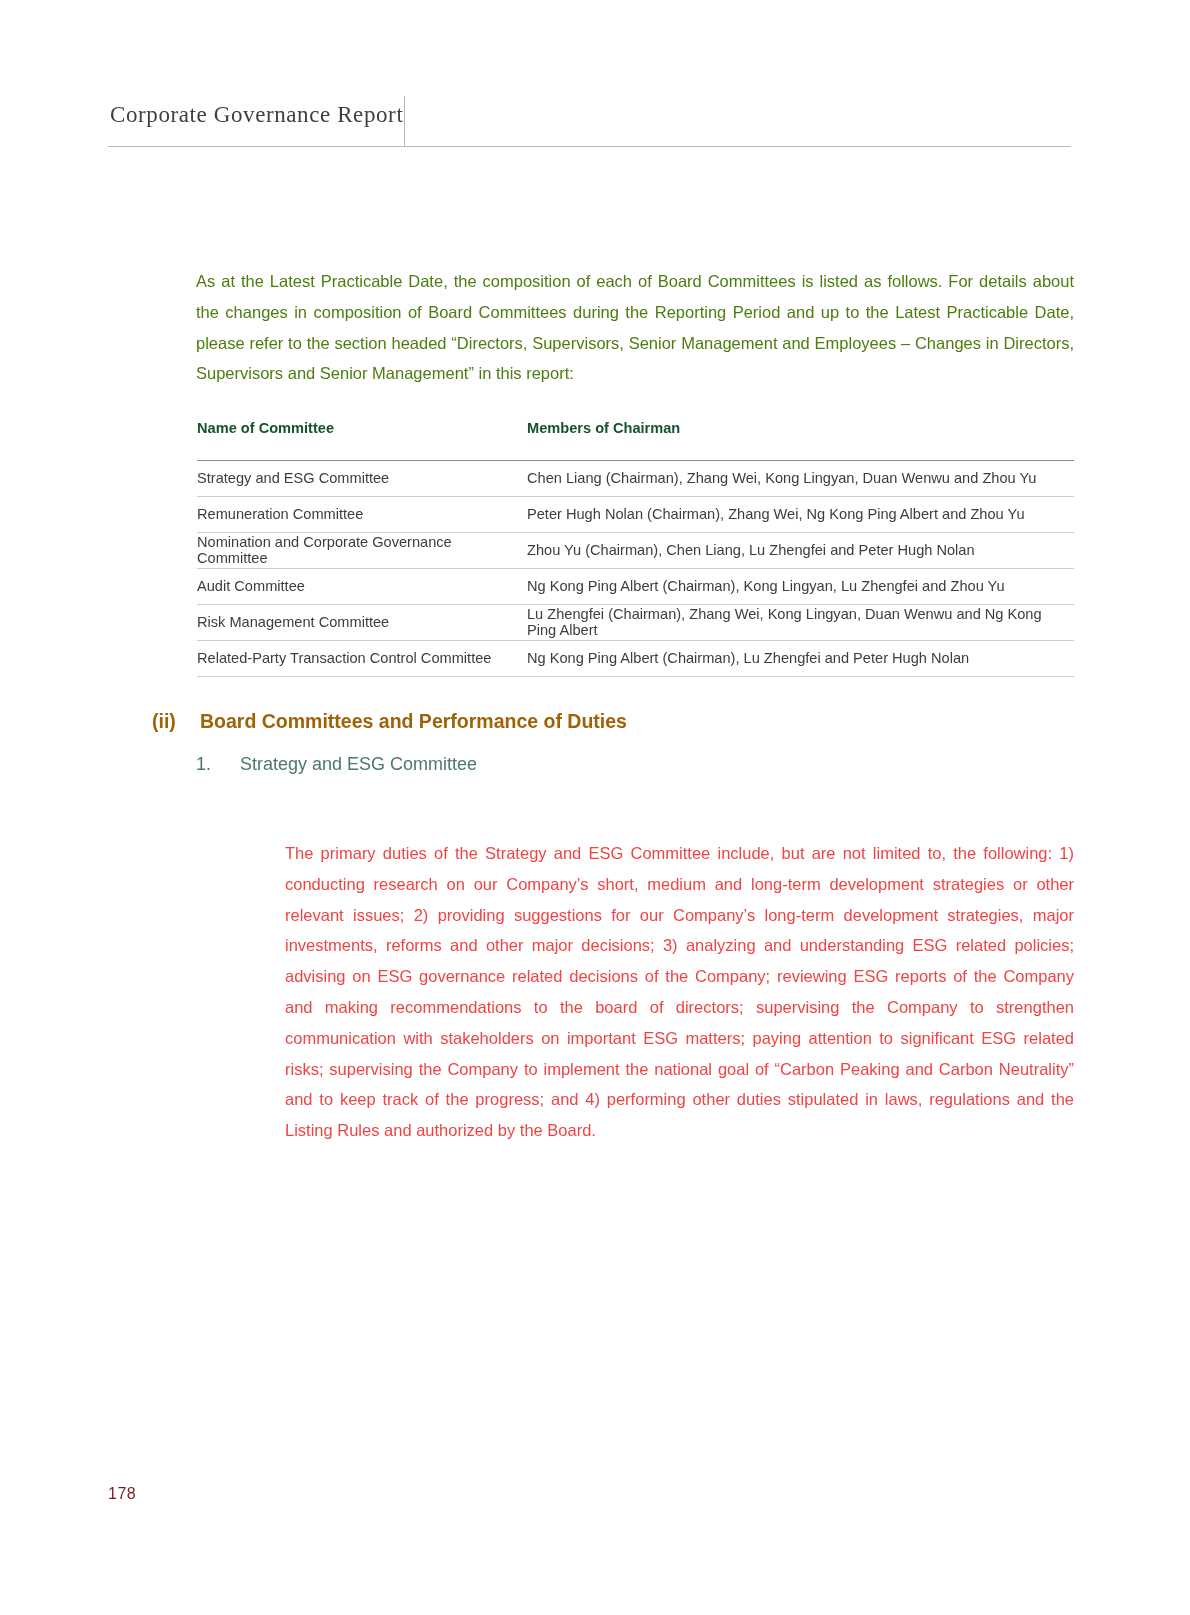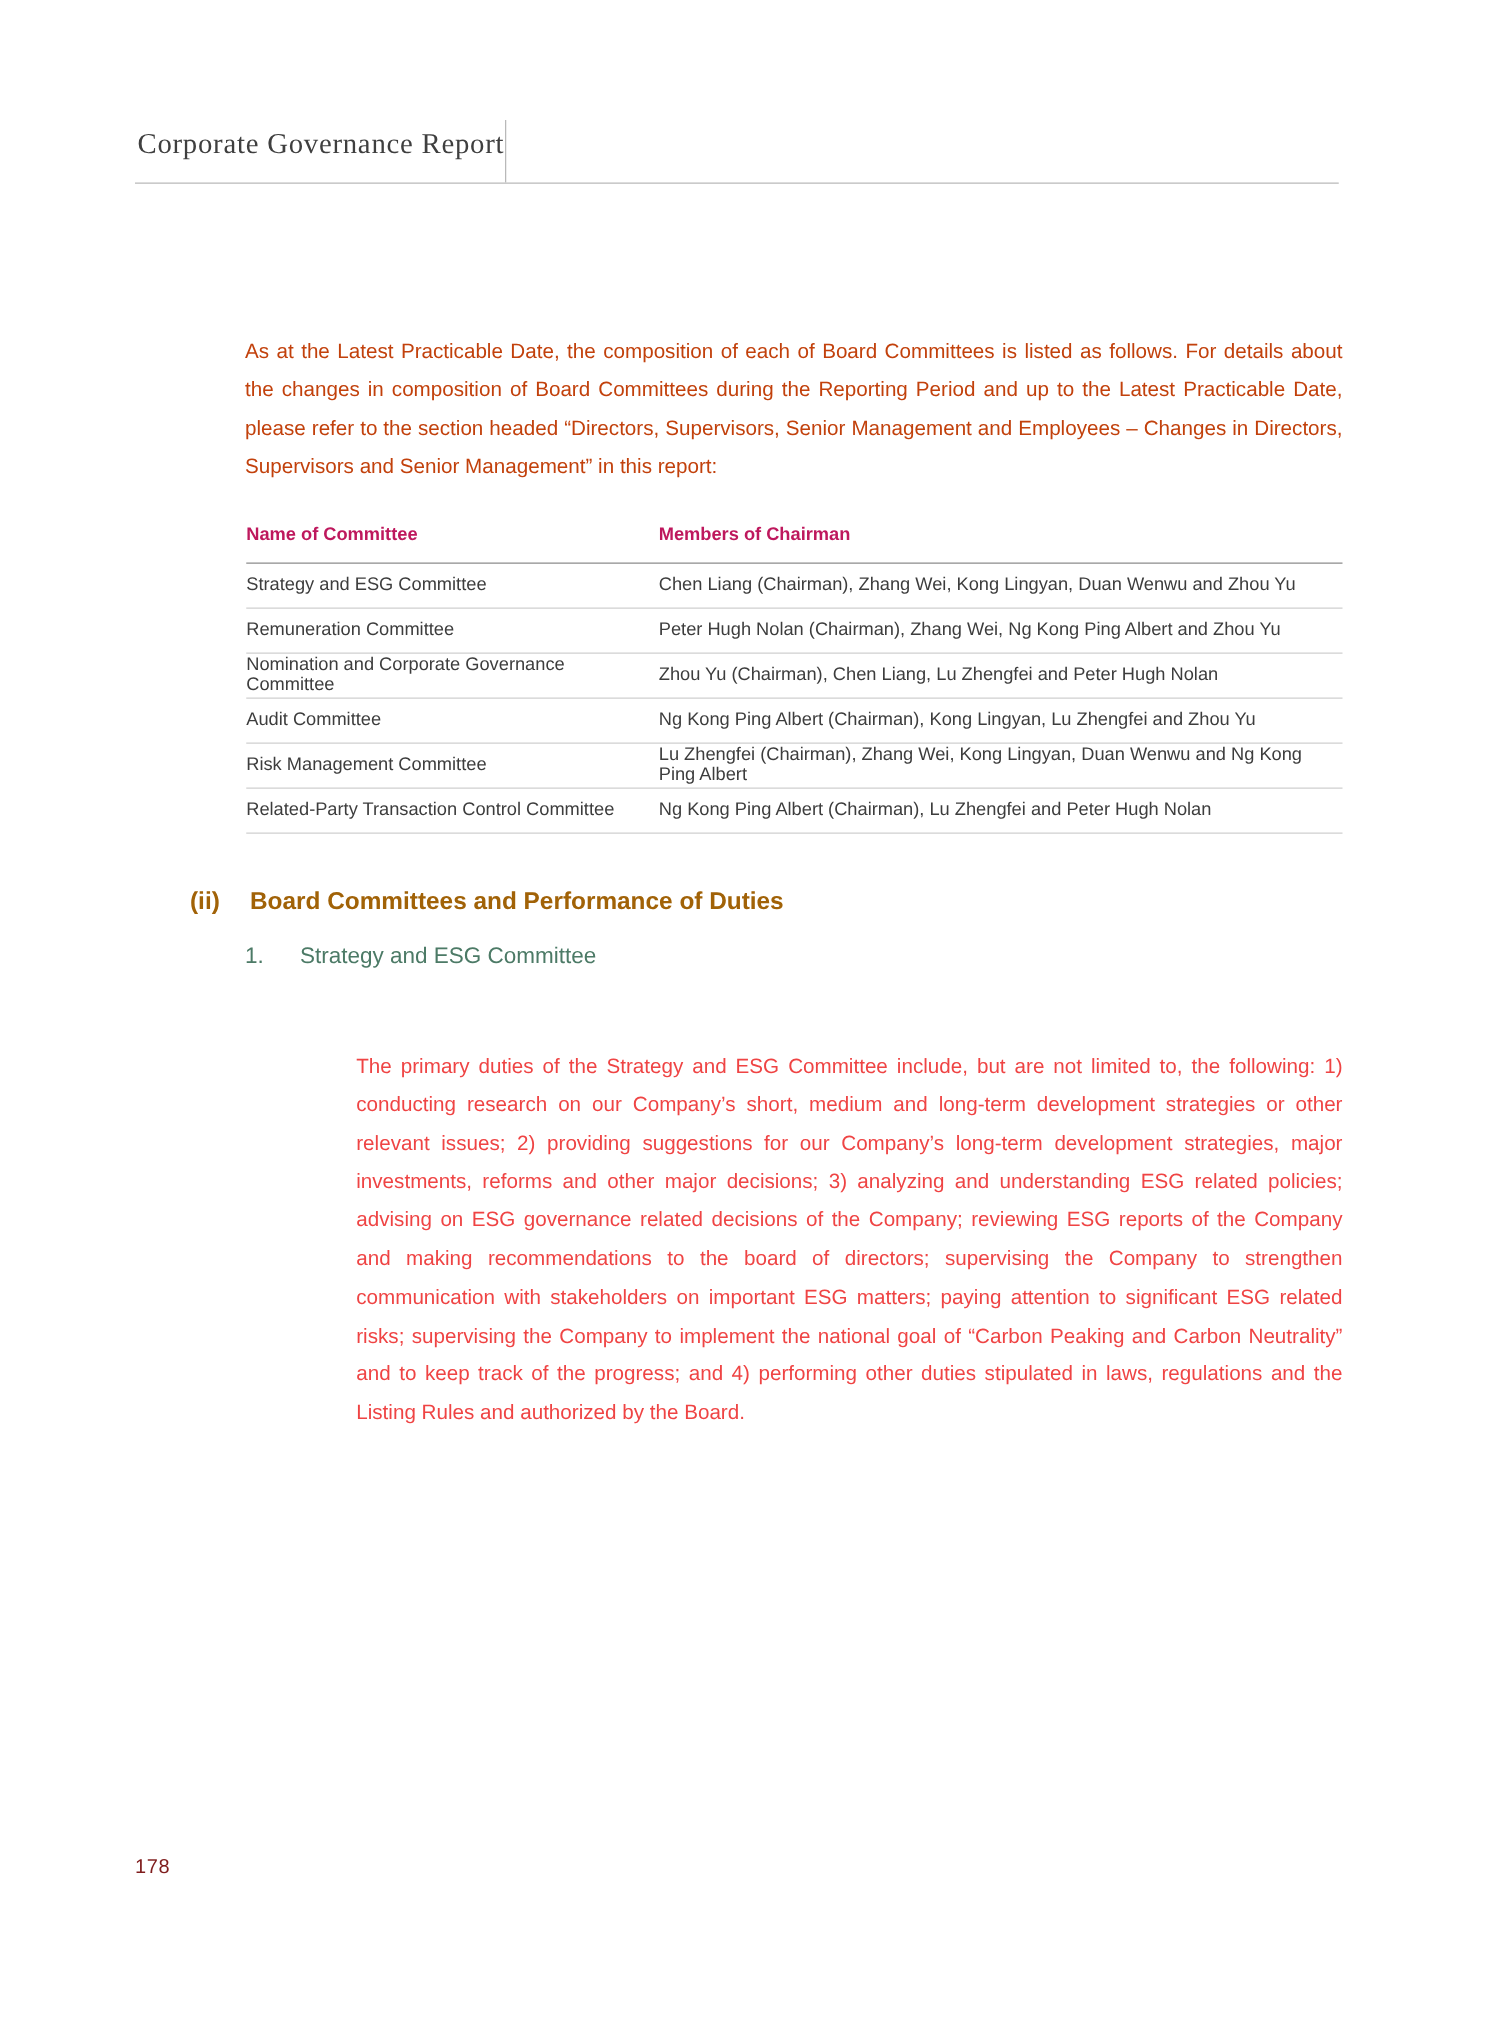--- a/index.html
+++ b/index.html
@@ -59,36 +59,36 @@
 
   
   .intro {
     position: absolute;
     left: 196px;
     top: 266px;
     width: 878px;
     font-size: 16.5px;
     line-height: 30.8px;
     text-align: justify;
-    color: #c2410c;
+    color: #4d7c0f;
   }
 
   
   .table {
     position: absolute;
     left: 197px;
     top: 421px;
     width: 877px;
   }
   .table .thead {
     display: flex;
     font-weight: bold;
     font-size: 14.6px;
-    color: #be185d;
-    padding-bottom: 14px;
+    color: #14532d;
+    padding-bottom: 24px;
     border-bottom: 1px solid #8c8c8c;
   }
   .table .trow {
     display: flex;
     font-size: 14.6px;
     color: #3d3d3d;
     border-bottom: 1px solid #cfcfcf;
     height: 35px;
     align-items: center;
   }

